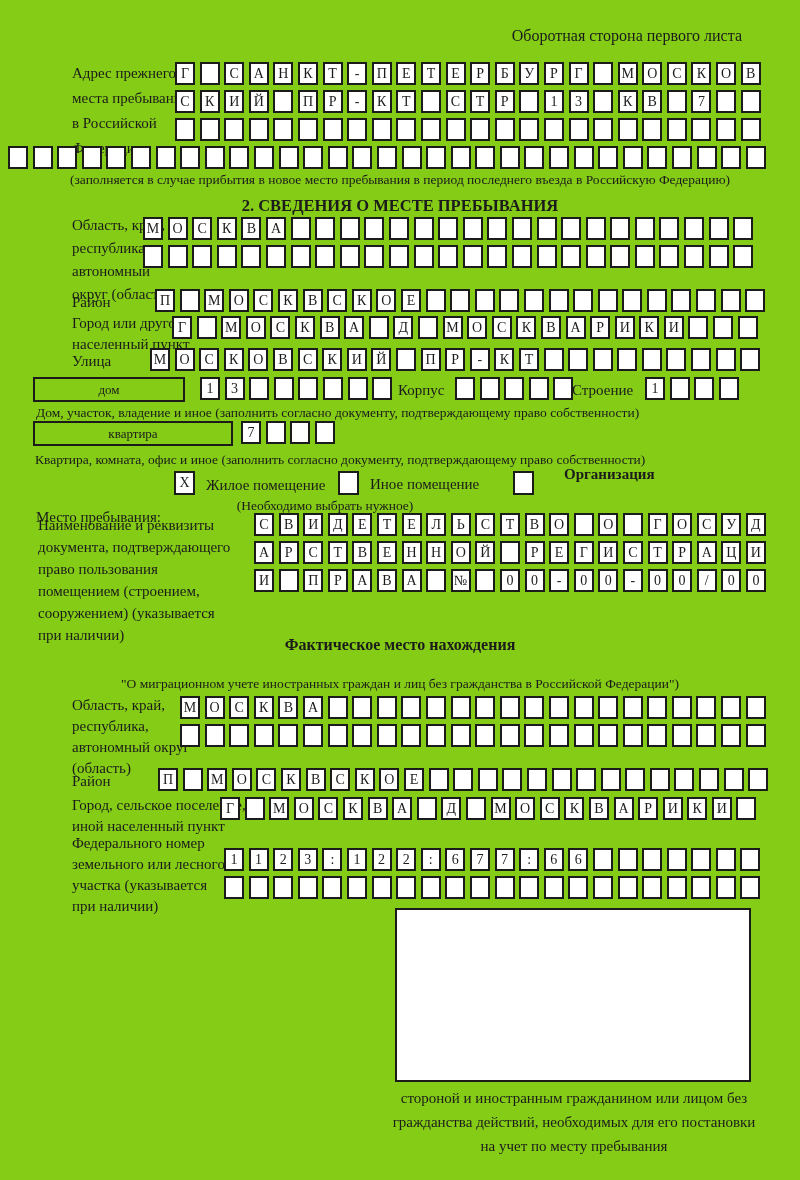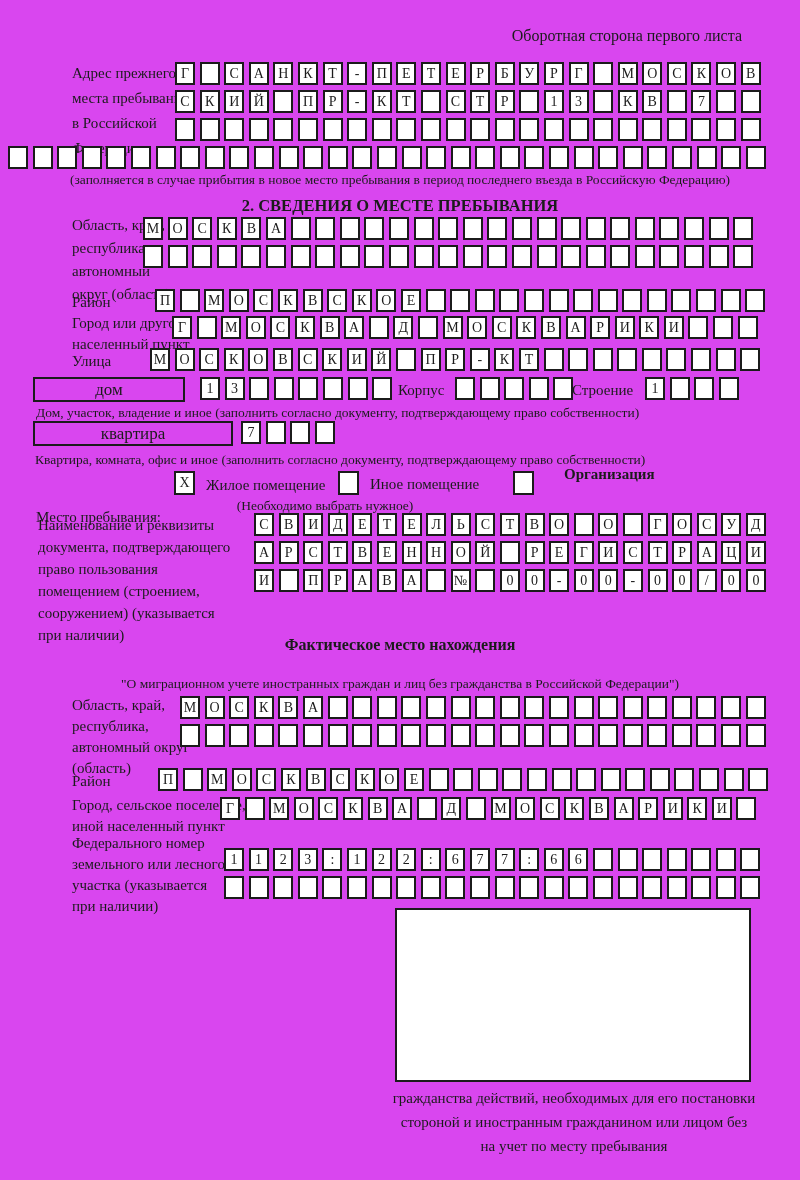--- a/index.html
+++ b/index.html
@@ -1,40 +1,40 @@
 <!DOCTYPE html>
 <html><head>
 <meta charset="utf-8">
 <style>
   * { margin:0; padding:0; box-sizing:border-box; }
   html,body { background:#ffffff; }
   #page {
     position:relative; width:800px; height:1180px; margin:0 auto;
-    background:#d946ef; color:#1b1b1b;
+    background:#84cc16; color:#1b1b1b;
     font-family:"Liberation Serif","DejaVu Serif",serif;
     overflow:hidden;
   }
   .abs { position:absolute; }
   .cellrow { display:flex; gap:4.6px; }
   .cell {
     flex:0 0 20px; width:20px; height:23px;
     border:2px solid #1b1b1b; background:#fff;
     font-size:14px; line-height:19px; text-align:center;
   }
   .lbl { font-size:15px; line-height:23px; white-space:nowrap; }
   .lh25 div { line-height:25px; }
   .lh23 div { line-height:23px; }
   .lh22 div { line-height:22px; }
   .lh21 div { line-height:21px; }
   .small { font-size:13.5px; white-space:nowrap; }
   .center { width:100%; text-align:center; }
   .title { font-weight:bold; font-size:16.5px; }
   .bigbox {
     border:2px solid #1b1b1b; height:25px;
-    text-align:center; font-size:17px; line-height:21px;
+    text-align:center; font-size:13px; line-height:21px;
   }
   .checkbox {
     width:21px; height:24px; border:2px solid #1b1b1b;
     text-align:center; font-size:14px; line-height:20px; background:#fff;
   }
   .stampbox { border:2px solid #1b1b1b; background:#fff; }
   .capblock { text-align:center; font-size:15px; }
   .capblock div { line-height:24px; }
 </style>
 </head>
@@ -609,18 +609,18 @@
       <span class="cell"></span>
       <span class="cell"></span>
       <span class="cell"></span>
       <span class="cell"></span>
       <span class="cell"></span>
       <span class="cell"></span>
     </div>
 
   <div class="abs stampbox" style="left:395px; top:908px; width:356px; height:174px;"></div>
   <div class="abs capblock" style="left:368px; top:1086px; width:412px;">
+    <div>стороной и иностранным гражданином или лицом без</div>
     <div>гражданства действий, необходимых для его постановки</div>
-    <div>стороной и иностранным гражданином или лицом без</div>
     <div>на учет по месту пребывания</div>
   </div>
 
 </div>
 
 </body></html>

